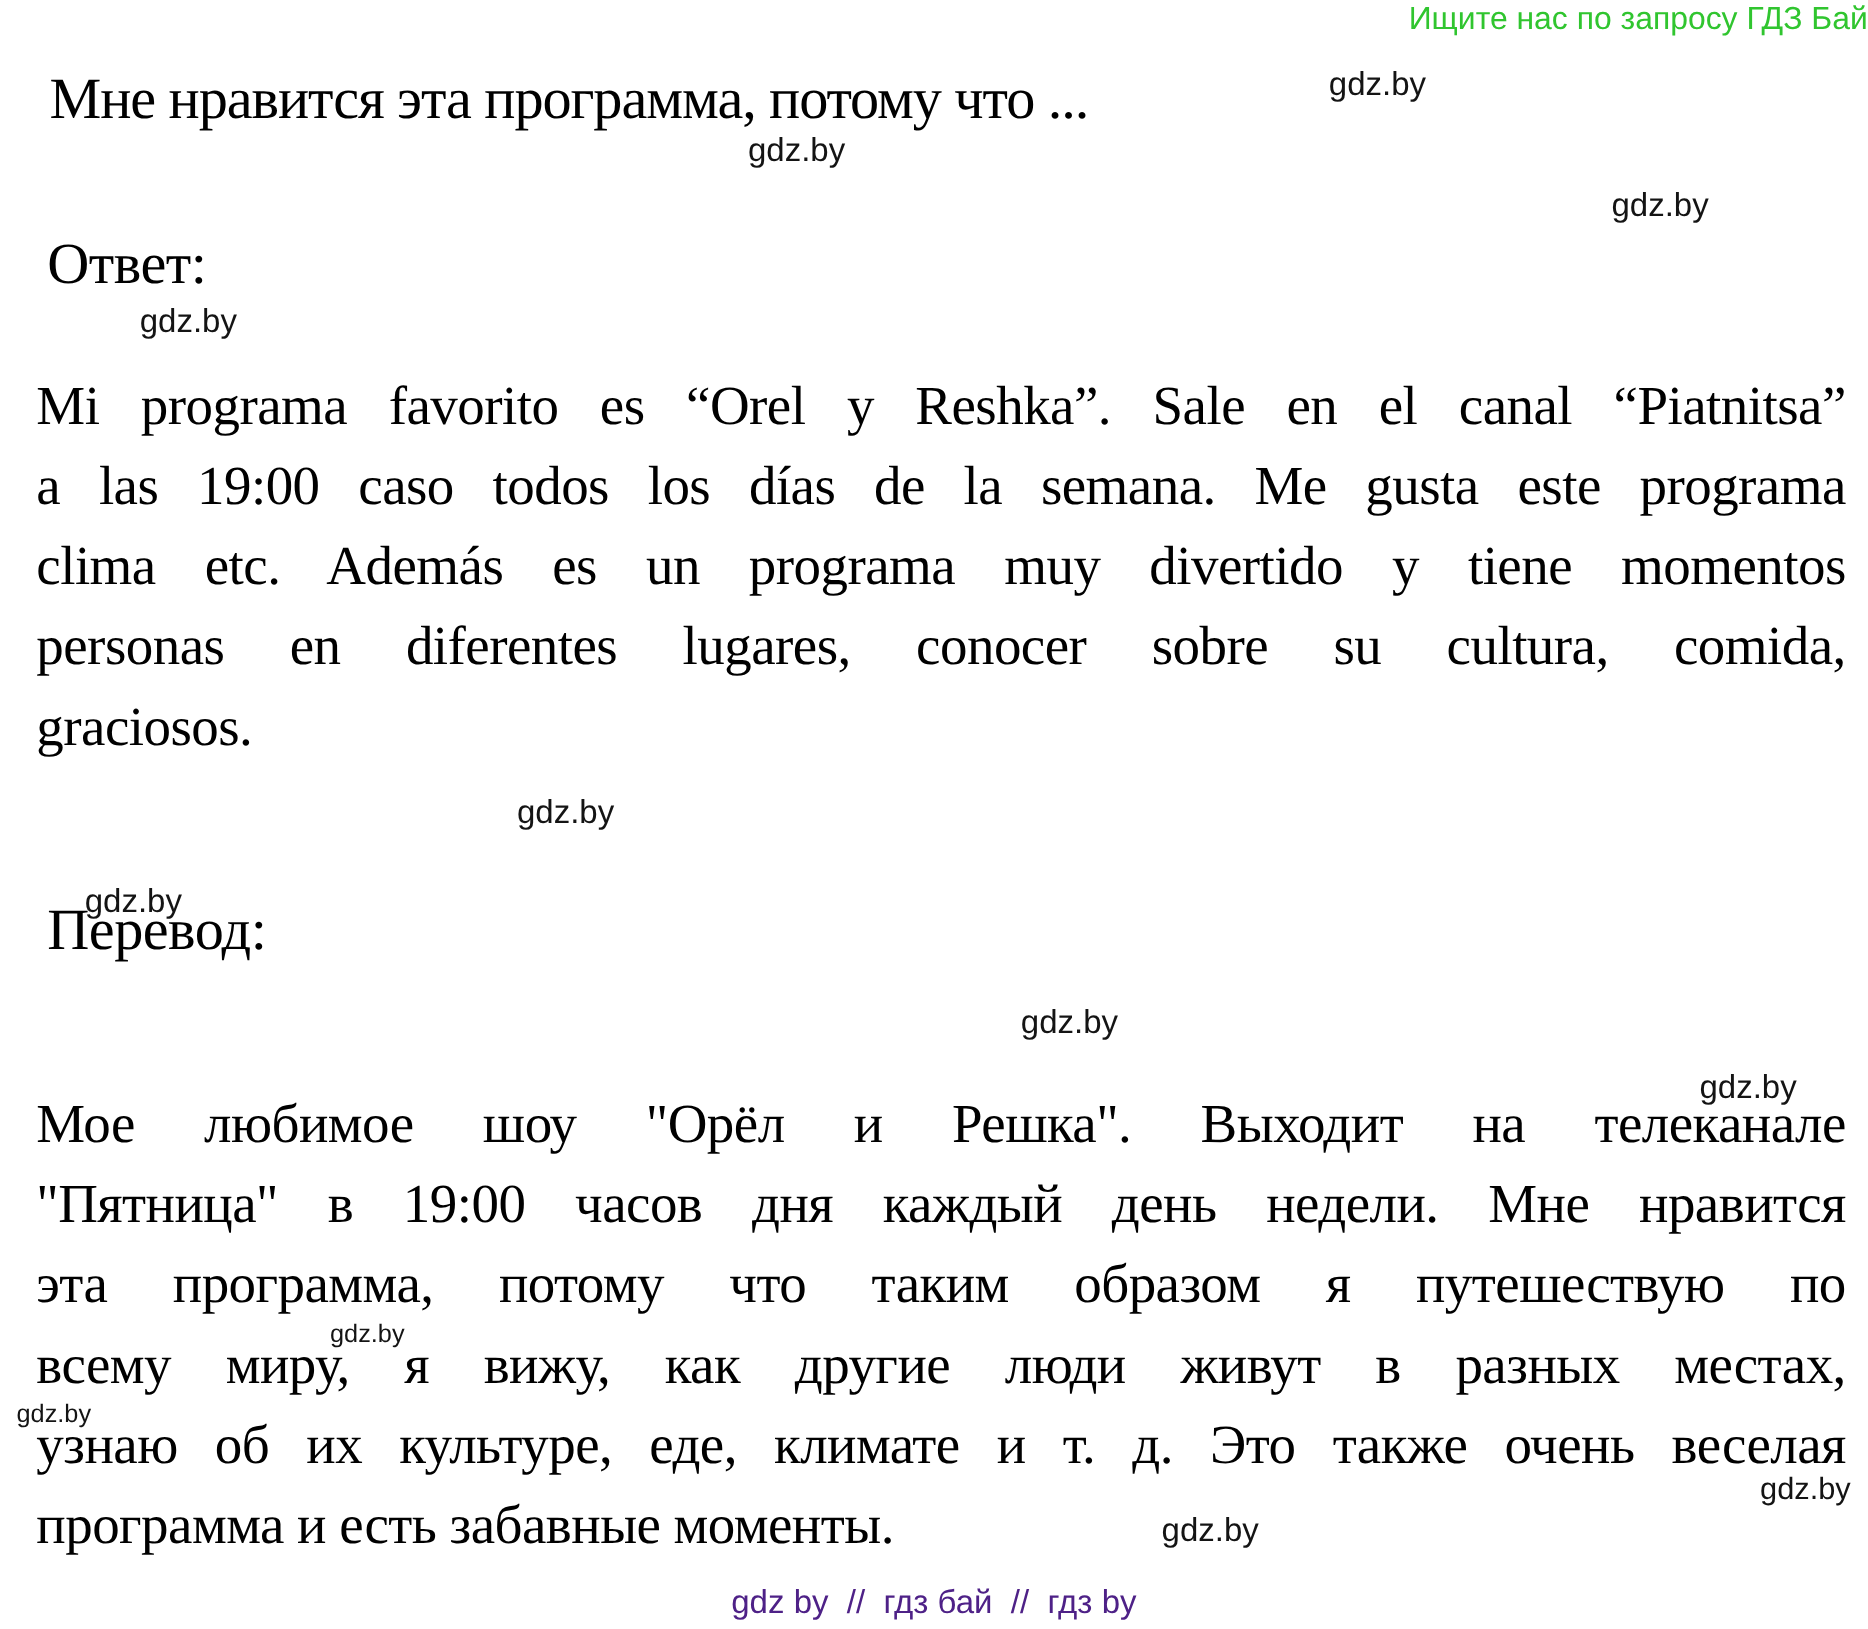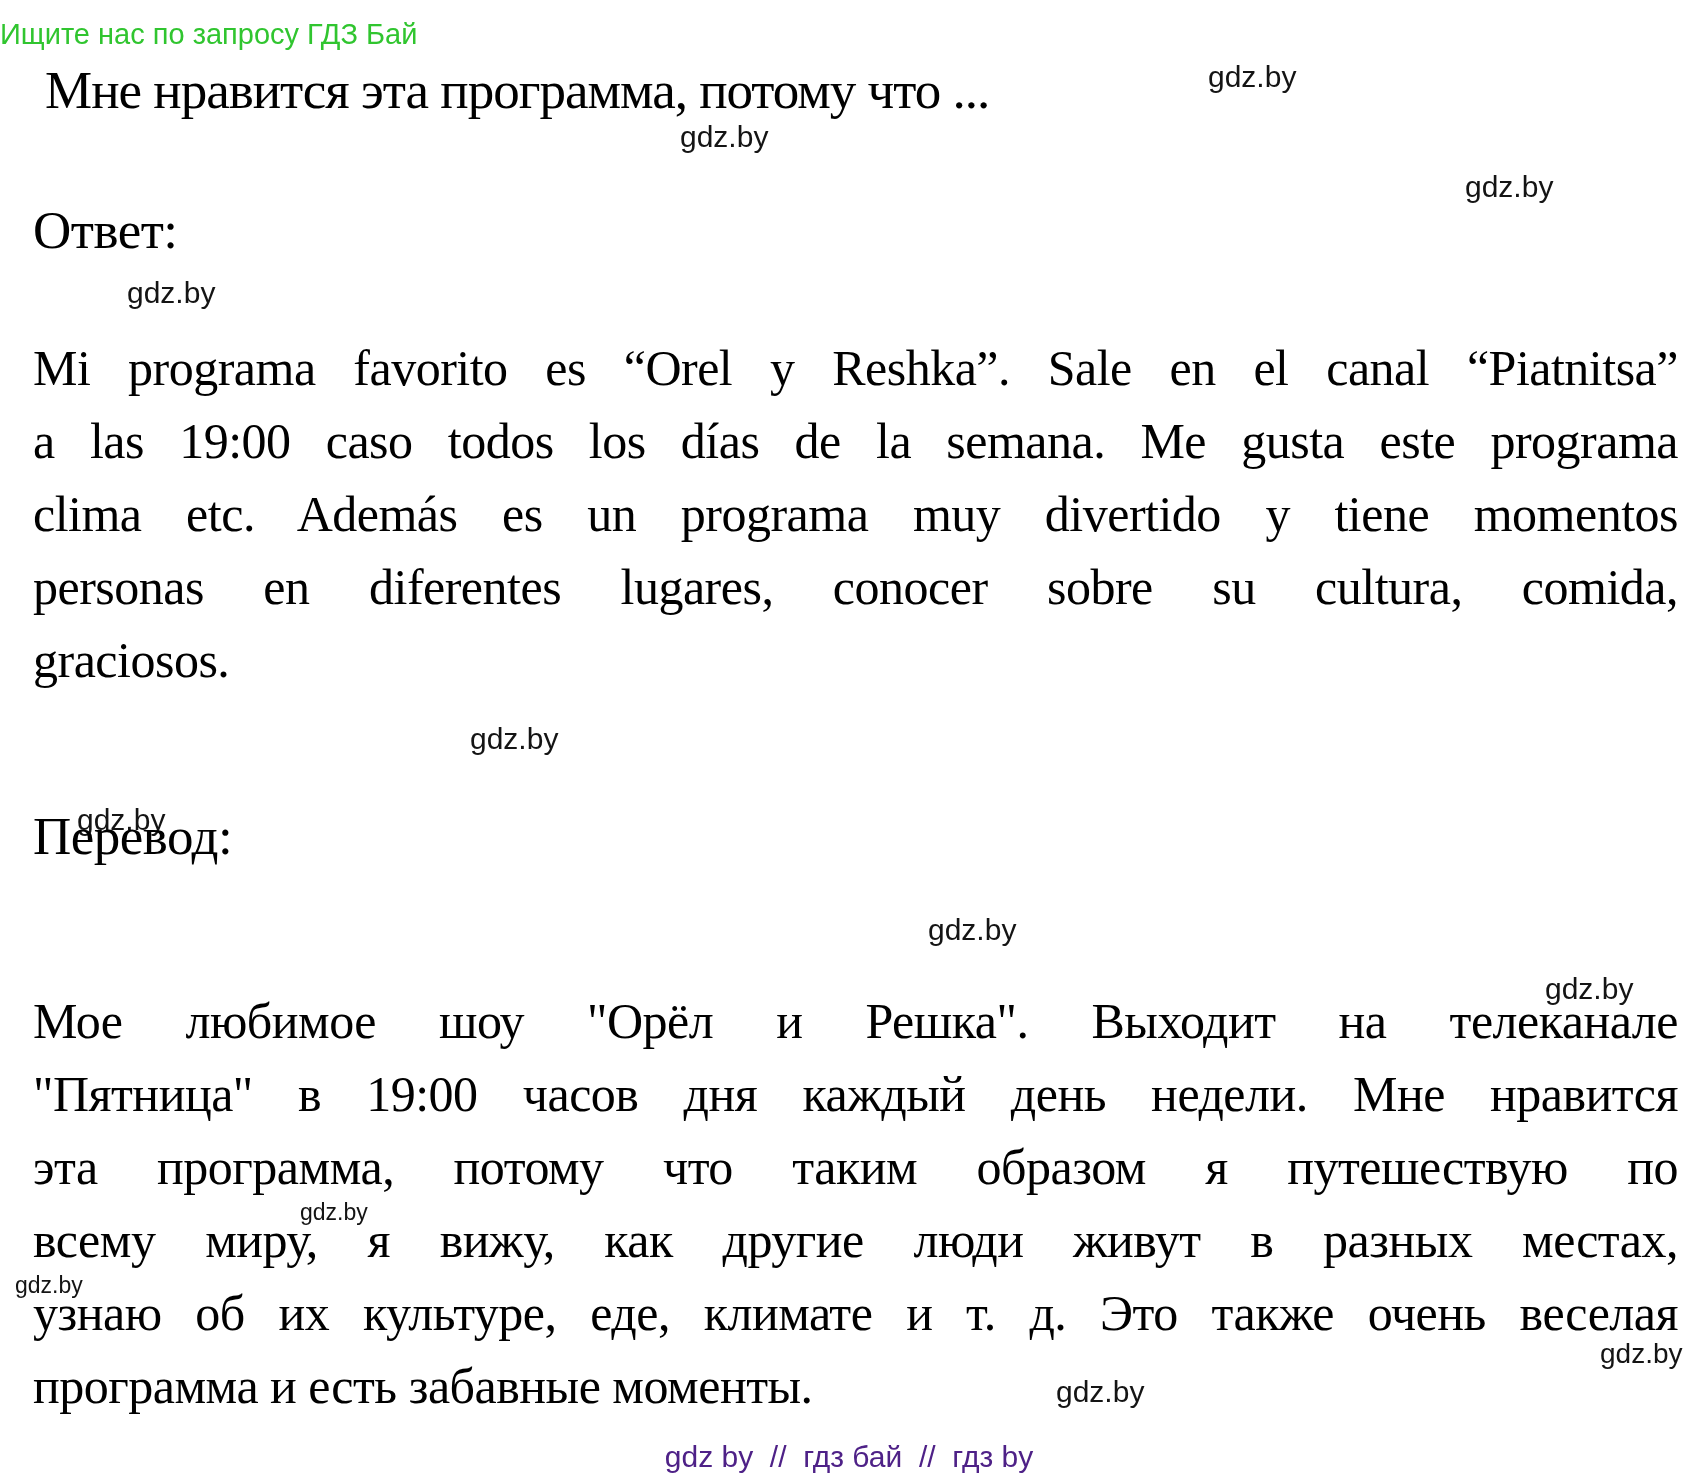--- a/index.html
+++ b/index.html
@@ -10,42 +10,42 @@
     position: relative;
     background: #ffffff;
     font-family: "Liberation Serif", serif;
     color: #000000;
     overflow: hidden;
   }
 
   
   .promo {
     position: absolute;
-    top: 18px; left: 0;
+    top: 1px; left: 0;
     width: 100%;
-    text-align: left;
+    text-align: right;
     font-family: "Liberation Sans", sans-serif;
     font-size: 29px;
     color: #30c52f;
   }
 
   
   .title {
     position: absolute;
     left: 33px; top: 48px;
     margin: 12px;
     font-size: 53px;
     font-weight: normal;
     letter-spacing: -1px;
     white-space: nowrap;
   }
   .heading {
     position: absolute;
     left: 33px;
-    margin: 0;
+    margin: 10px;
     font-size: 53px;
     font-weight: normal;
     letter-spacing: -0.5px;
   }
   .heading-answer { top: 200px; }
   .heading-translation { top: 806px; }
 
   
   .para {
     position: absolute;

